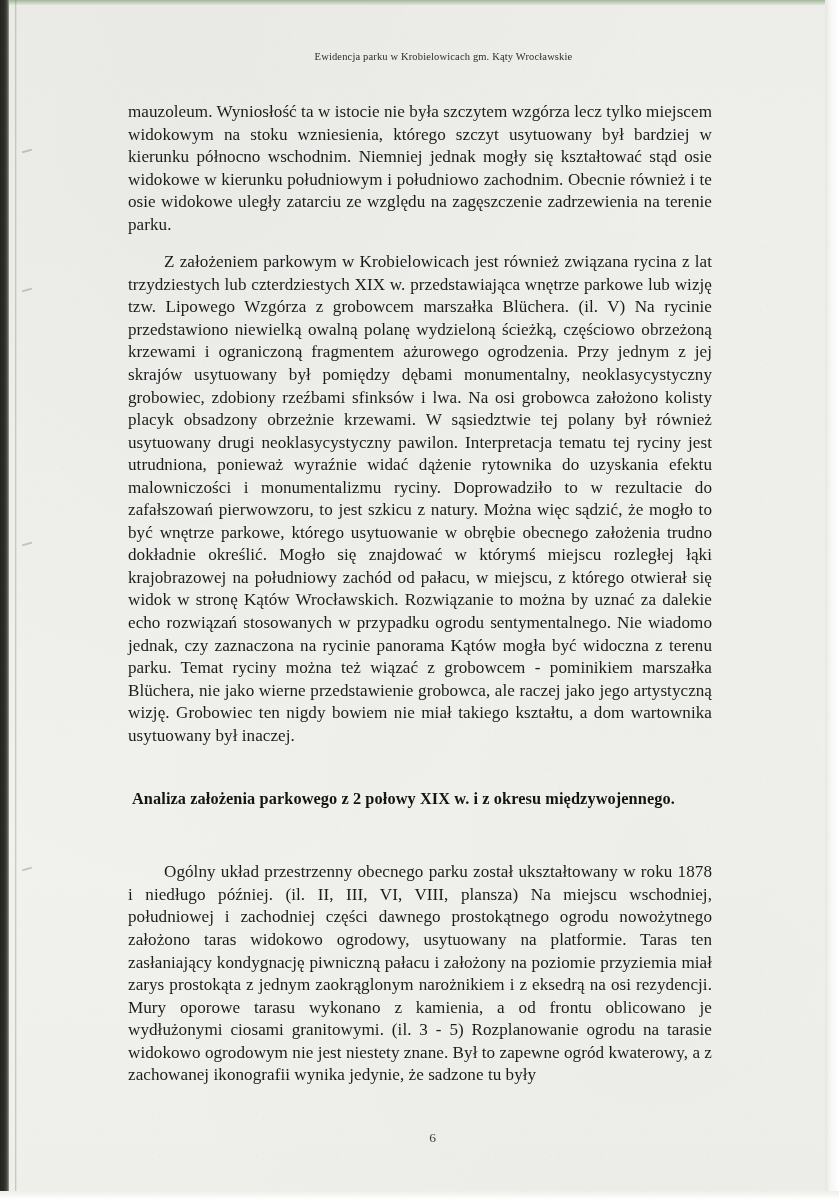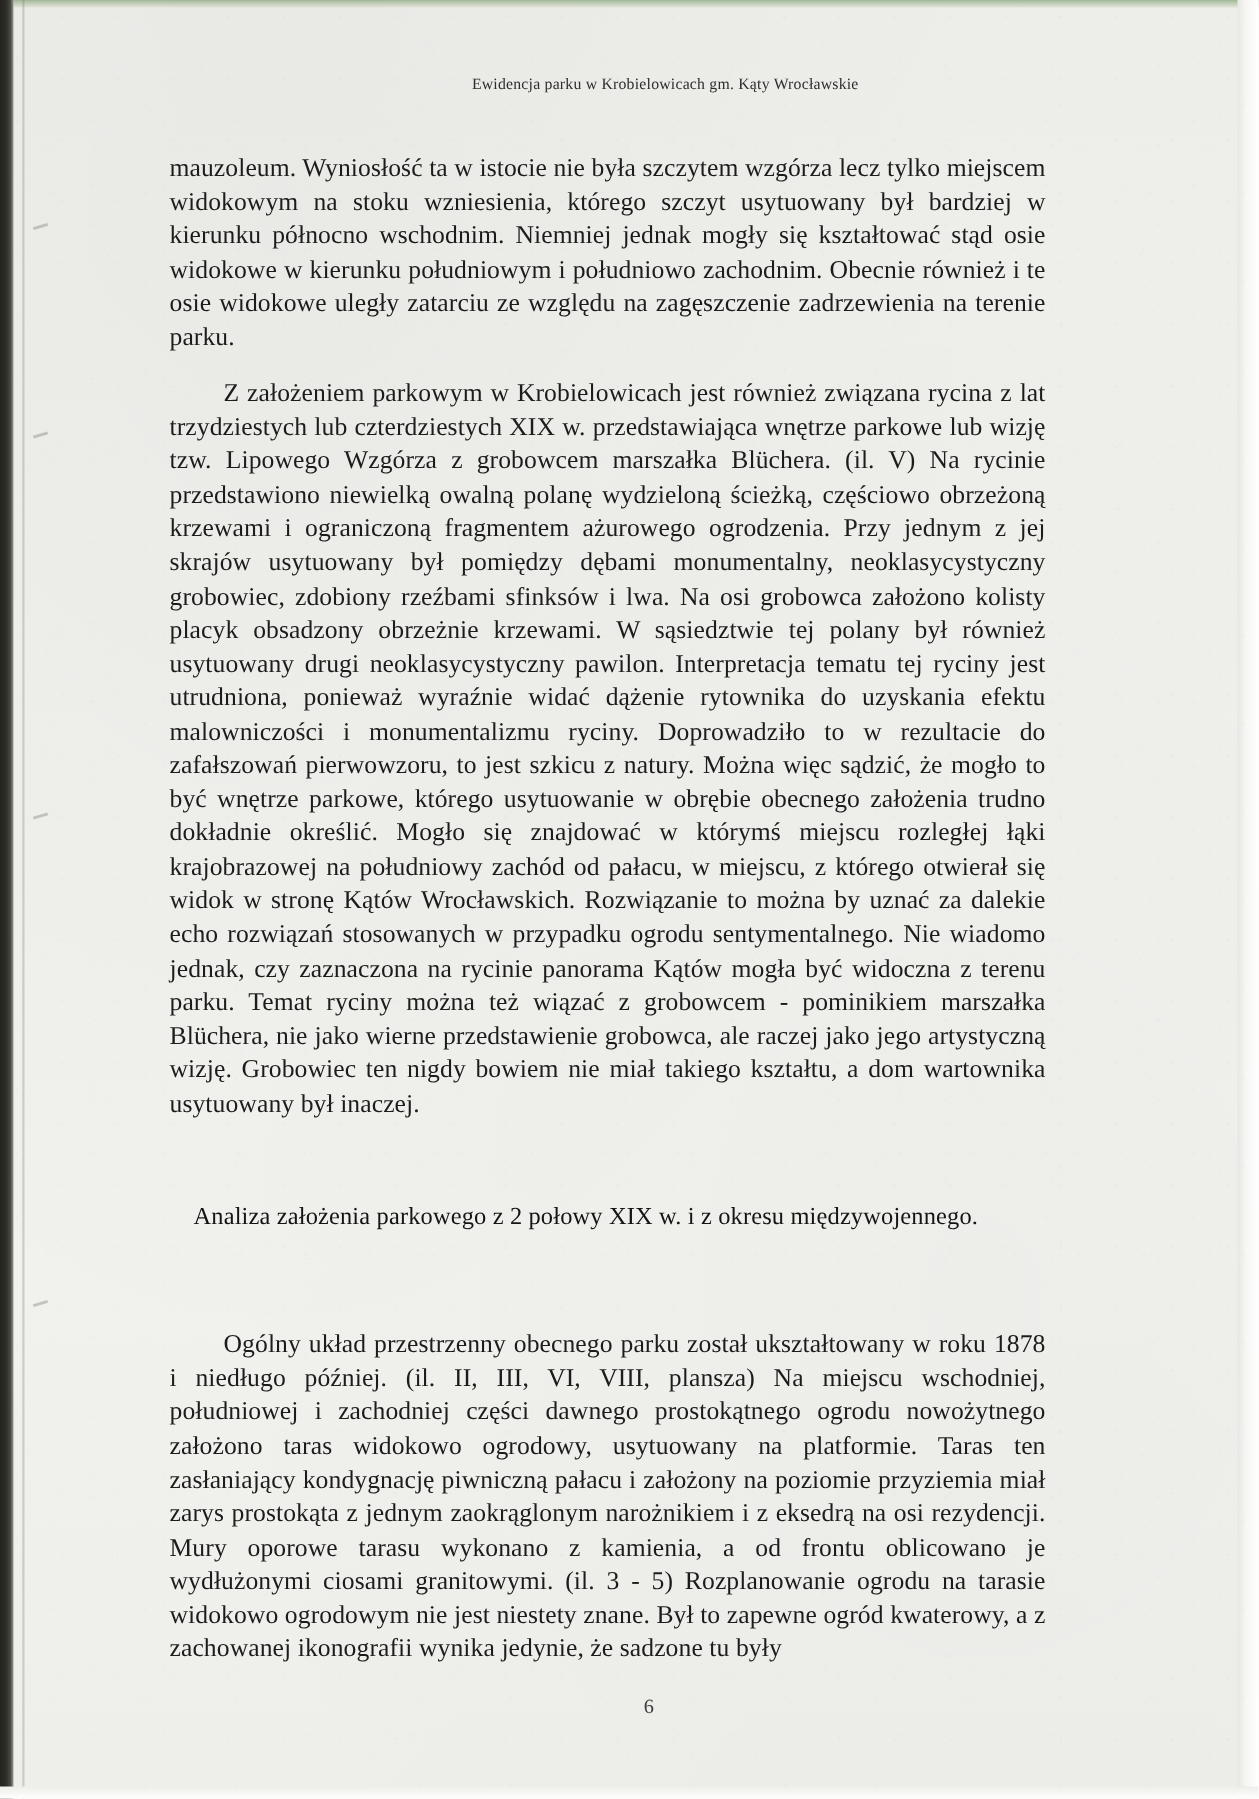--- a/index.html
+++ b/index.html
@@ -96,41 +96,41 @@
     font-size: 10.5px;
     letter-spacing: .15px;
     color: #2d2d2d;
     padding-left: 48px;
     box-sizing: border-box;
   }
 
   
   #text-column {
     position: absolute;
-    left: 113px;
+    left: 128px;
     top: 101px;
     width: 584px;
   }
 
   p.body-text {
     margin: 0;
     font-size: 17.1px;
     line-height: 22.55px;
     text-align: justify;
     text-justify: inter-word;
     color: #1c1c1c;
     letter-spacing: .05px;
   }
   p.body-text.indented { text-indent: 36px; margin-top: 15px; }
 
   h2.section-heading {
-    margin: 16px;
+    margin: 4px;
     font-size: 16.3px;
     line-height: 23px;
-    font-weight: normal;
+    font-weight: bold;
     text-align: left;
     color: #141414;
     letter-spacing: .1px;
   }
 
   .gap-before-heading { height: 36px; }
   .gap-after-heading  { height: 32px; }
 
   
   #folio {

